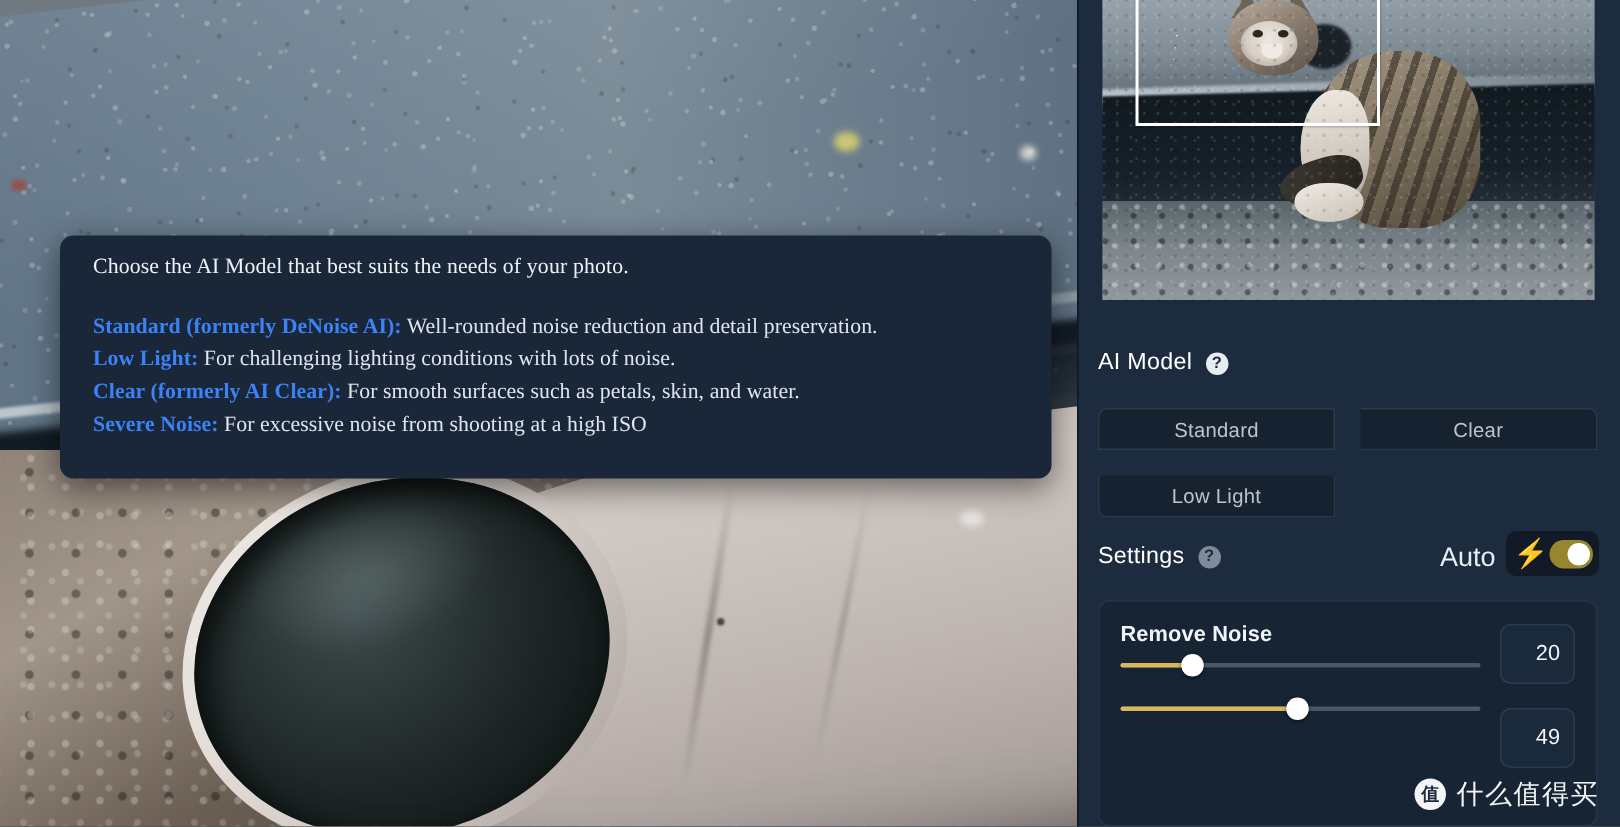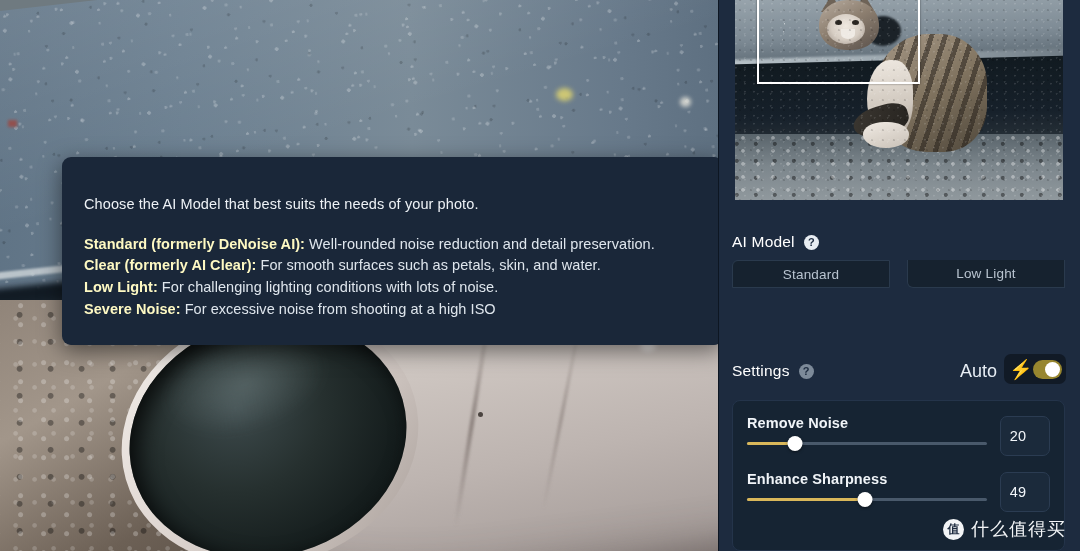--- a/index.html
+++ b/index.html
@@ -145,36 +145,37 @@
     position:absolute; left:640px; top:340px; width:16px; height:11px;
     border-radius:50%; background:rgba(255,255,255,.55); filter:blur(2.6px);
   }
   .pipe-dot {
     position:absolute; left:478px; top:412px; width:5px; height:5px;
     border-radius:50%; background:#4b4440; filter:blur(.6px);
   }
 
   
   #tooltip {
-    position:absolute; left:62px; top:157px; width:661px;
+    position:absolute; left:40px; top:157px; width:661px;
     background:#1a2739;
     border-radius:9px;
-    padding:38px 24px 24px 22px;
+    padding:12px 24px 24px 22px;
     box-shadow:0 6px 22px rgba(0,0,0,.50);
+    font-family:Liberation Serif, serif;
   }
   #tooltip .tt-intro {
     color:#eef2f6; font-size:14.5px; line-height:1.35;
     letter-spacing:.1px;
   }
   #tooltip .tt-list { margin-top:19px; }
   #tooltip .tt-row {
     color:#dfe6ed; font-size:14.5px; line-height:1.50;
     letter-spacing:.05px; white-space:nowrap;
   }
-  #tooltip .tt-row b { color:#fef9c3; font-weight:bold; }
+  #tooltip .tt-row b { color:#3b82f6; font-weight:bold; }
 
   
   #panel {
     position:absolute; left:718px; top:0; width:362px; height:551px;
     background:#1d2b3f;
   }
   #panel-divider {
     position:absolute; left:718px; top:0; width:1px; height:551px;
     background:#0d1622;
   }
@@ -292,21 +293,21 @@
   .help-icon {
     width:15px; height:15px; border-radius:50%;
     display:flex; align-items:center; justify-content:center;
     font-size:11px; font-weight:bold; line-height:1;
   }
   .help-bright { background:#e8edf2; color:#1d2b3f; }
   .help-dim    { background:#7d8a99; color:#1d2b3f; }
 
   
   #model-grid {
-    position:absolute; left:732px; top:260px; width:333px; height:73px;
+    position:absolute; left:732px; top:272px; width:333px; height:73px;
     display:grid; grid-template-columns:1fr 1fr; grid-template-rows:1fr 1fr;gap:17px;
   }
   .model-btn {
     display:flex; align-items:center; justify-content:center;
     background:#16222f;
     border:1px solid #2a3a4d;
     color:#b9c4d0; font-size:13.5px; letter-spacing:.2px;
     cursor:pointer;
   }
   .model-btn.tl { border-radius:6px 0 0 0; }
@@ -371,21 +372,21 @@
   }
   .thumb-dot {
     position:absolute; top:-6px; width:15px; height:15px; border-radius:50%;
     background:#ffffff; transform:translateX(-7.5px);
     box-shadow:0 1px 3px rgba(0,0,0,.5);
   }
   .value-box {
     position:absolute; right:14px; width:50px; height:40px;
     background:#1b2a3b; border:1px solid #2b3c52; border-radius:7px;
     display:flex; align-items:center; justify-content:flex-end;
-    padding-right:23px;
+    padding-right:9px;
     color:#f2f6fa; font-size:14.5px;
   }
 
   
   #watermark {
     position:absolute; right:14px; bottom:10px;
     display:flex; align-items:center; gap:7px;
   }
   #wm-logo {
     width:21px; height:21px; border-radius:50%;
@@ -422,24 +423,24 @@
     <div class="pipe-dot"></div>
   </div>
 
   <div id="tooltip">
     <div class="tt-intro">Choose the AI Model that best suits the needs of your photo.</div>
     <div class="tt-list">
       <div class="tt-row">
         <b>Standard (formerly DeNoise AI):</b><span> Well-rounded noise reduction and detail preservation.</span>
       </div>
       <div class="tt-row">
-        <b>Clear (formerly AI Clear):</b><span> For smooth surfaces such as petals, skin, and water.</span>
+        <b>Low Light:</b><span> For challenging lighting conditions with lots of noise.</span>
       </div>
       <div class="tt-row">
-        <b>Low Light:</b><span> For challenging lighting conditions with lots of noise.</span>
+        <b>Clear (formerly AI Clear):</b><span> For smooth surfaces such as petals, skin, and water.</span>
       </div>
       <div class="tt-row">
         <b>Severe Noise:</b><span> For excessive noise from shooting at a high ISO</span>
       </div>
     </div>
   </div>
 </div>
 
 <div id="panel"></div>
 <div id="panel-divider"></div>
@@ -469,20 +470,23 @@
 
 <div class="sec-head" style="left:732px; top:233px;">
   <span class="sec-title">AI Model</span>
   <span class="help-icon help-bright">?</span>
 </div>
 
 <div id="model-grid">
   <div class="model-btn tl">
     <span>Standard</span>
   </div>
+  <div class="model-btn tr">
+    <span>Clear</span>
+  </div>
   <div class="model-btn bl">
     <span>Low Light</span>
   </div>
 </div>
 
 <div class="sec-head" style="left:732px; top:362px;">
   <span class="sec-title">Settings</span>
   <span class="help-icon help-dim">?</span>
 </div>
 <div id="settings-row">
@@ -501,21 +505,20 @@
     <div class="track">
       <div class="track-fill" style="width:20%;"></div>
       <div class="thumb-dot" style="left:20%;"></div>
     </div>
   </div>
   <div class="value-box" style="top:15px;">
     <span>20</span>
   </div>
 
   <div class="slider-block" style="top:70px;">
-    <div class="slider-label">Enhance Sharpness</div>
     <div class="track">
       <div class="track-fill" style="width:49%;"></div>
       <div class="thumb-dot" style="left:49%;"></div>
     </div>
   </div>
   <div class="value-box" style="top:71px;">
     <span>49</span>
   </div>
 </div>
 

